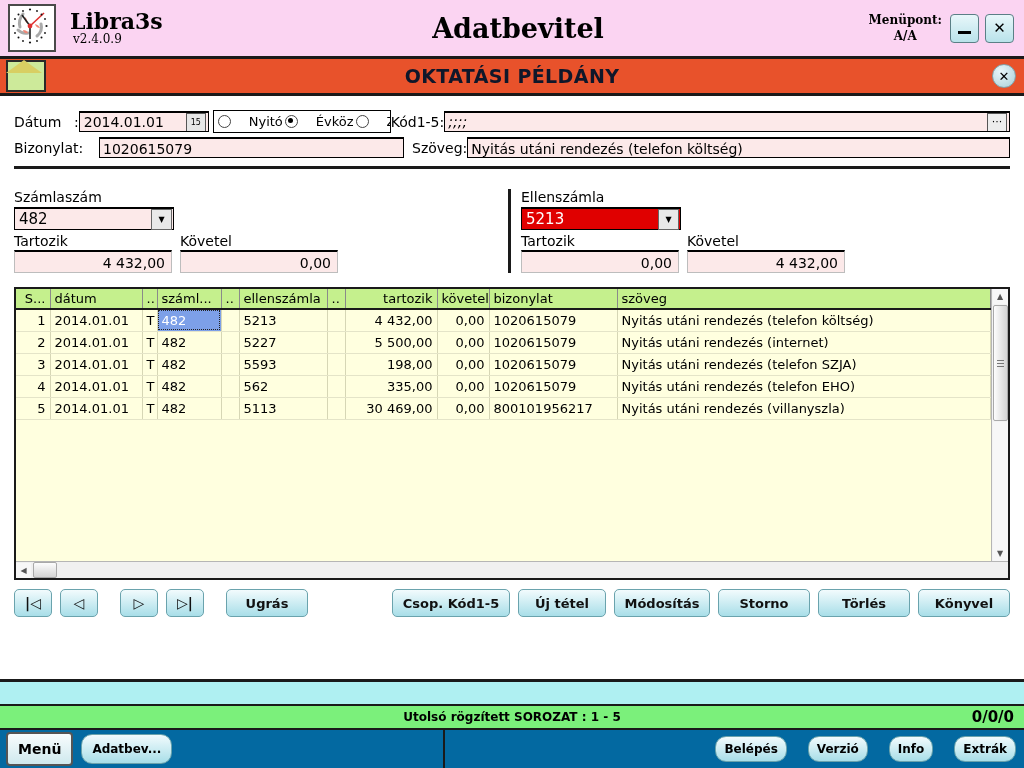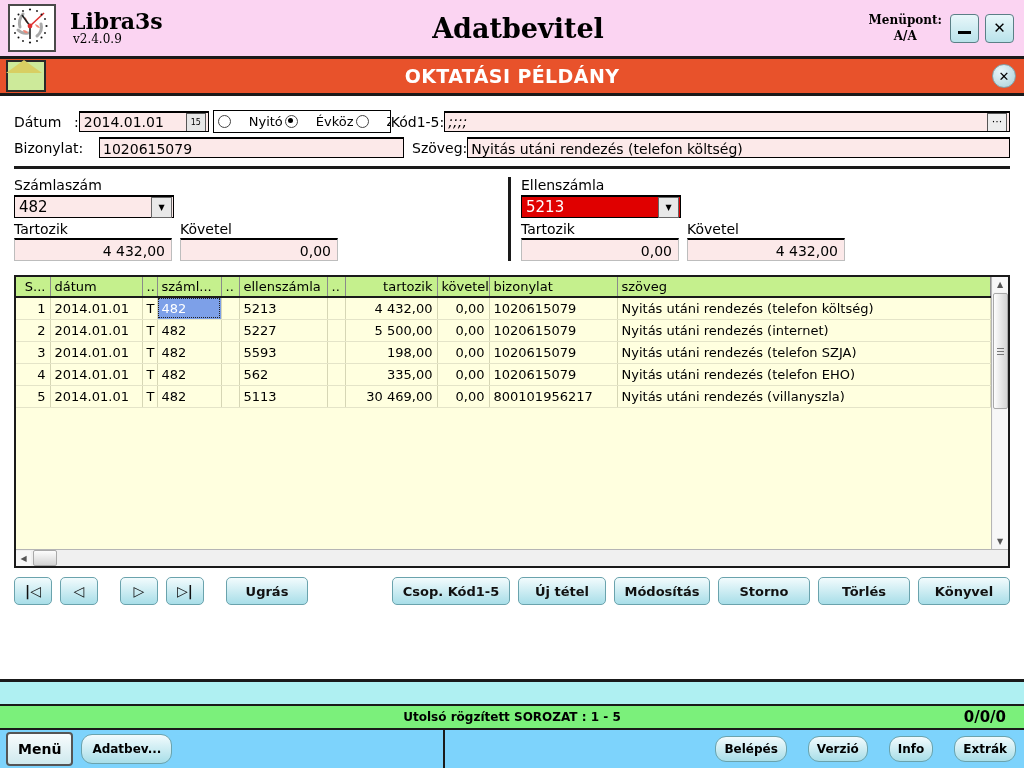--- a/index.html
+++ b/index.html
@@ -48,21 +48,21 @@
   .banner-icon{
     width:36px;height:28px;margin-left:6px;background:#cdea9a;
     border:2px solid #2a2a2a;position:relative;flex:0 0 auto;
   }
   .banner-icon:before{
     content:"";position:absolute;left:-2px;top:-2px;width:0;height:0;
     border-left:18px solid transparent;border-right:18px solid transparent;
     border-bottom:13px solid #d8cf63;
   }
   .banner-title{
-    position:absolute;left:0;right:0;text-align:center;color:#ffffff;
+    position:absolute;left:0;right:0;text-align:center;color:#0f172a;
     font-size:19px;font-weight:600;letter-spacing:.4px;pointer-events:none;
   }
   .banner-close{
     margin-left:auto;margin-right:8px;width:22px;height:22px;border-radius:50%;
     background:radial-gradient(circle at 35% 30%,#e9f6f9,#aacfd8);
     border:1px solid #7fa2ab;display:flex;align-items:center;justify-content:center;
     font-weight:bold;font-size:13px;cursor:pointer;z-index:2;
   }
 
   
@@ -105,21 +105,21 @@
     display:flex;align-items:center;justify-content:center;font-size:11px;line-height:6px;cursor:pointer;
   }
   .biz-field{width:305px;}
   .szoveg-lbl{margin-left:8px;font-size:14px;}
   .szoveg-field{flex:1;}
 
   
   .hr-thick{border-top:3px solid #1a1a1a;margin:8px 0 0 0;}
 
   
-  .acct-wrap{display:flex;padding:8px 14px 0 14px;position:relative;}
+  .acct-wrap{display:flex;padding:20px 14px 0 14px;position:relative;}
   .acct{width:480px;}
   .acct.right{border-left:3px solid #1a1a1a;padding-left:10px;margin-left:14px;}
   .acct-title{font-size:14px;margin-bottom:2px;}
   .combo{
     width:160px;height:23px;border:1px solid #000;border-top-width:2px;background:#fce9e9;
     display:flex;align-items:center;box-sizing:border-box;
   }
   .combo .cv{flex:1;padding-left:4px;font-size:15px;}
   .combo.red{background:#e00000;}
   .combo.red .cv{color:#fff;}
@@ -212,24 +212,24 @@
   .spacer-md{width:22px;}
   .spacer-flex{flex:1 1 auto;}
 
   
   .cyan{height:22px;background:#aff0f2;border-top:3px solid #1a1a1a;flex:0 0 auto;margin-top:9px;}
   .status{
     height:22px;background:#7bf07b;border-top:2px solid #1a1a1a;border-bottom:2px solid #1a1a1a;
     display:flex;align-items:center;position:relative;flex:0 0 auto;font-size:12px;
   }
   .status-center{position:absolute;left:0;right:0;text-align:center;font-weight:600;}
-  .status-right{margin-left:auto;padding-right:18px;font-size:15px;font-weight:600;z-index:2;}
-
-  
-  .bottombar{height:38px;background:#7dd3fc;display:flex;align-items:center;flex:0 0 auto;}
+  .status-right{margin-left:auto;padding-right:10px;font-size:15px;font-weight:600;z-index:2;}
+
+  
+  .bottombar{height:38px;background:#0369a1;display:flex;align-items:center;flex:0 0 auto;}
   .bb-left{display:flex;align-items:center;gap:8px;padding-left:6px;}
   .bb-right{margin-left:auto;display:flex;gap:21px;padding-right:8px;}
   .btn-sm{
     height:26px;border:1px solid #6aa3ad;border-radius:11px;
     background:linear-gradient(#f2fbfd,#a8dee8);
     font-weight:bold;font-size:12px;display:flex;align-items:center;justify-content:center;
     padding:0 8px;cursor:pointer;white-space:nowrap;box-sizing:border-box;
   }
   .btn-menu{
     height:30px;border:2px solid #555;border-radius:4px;background:linear-gradient(#f8fcfd,#cfe9ee);

